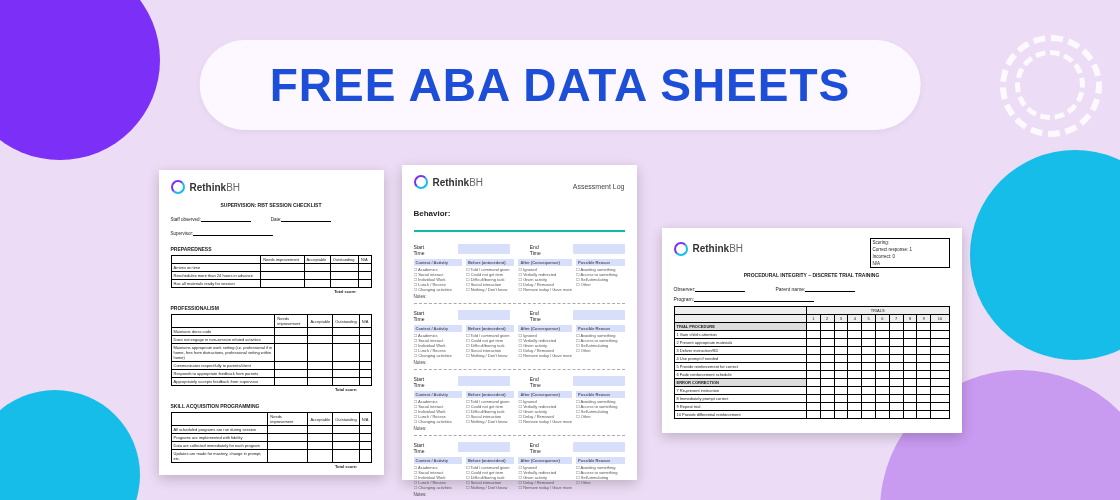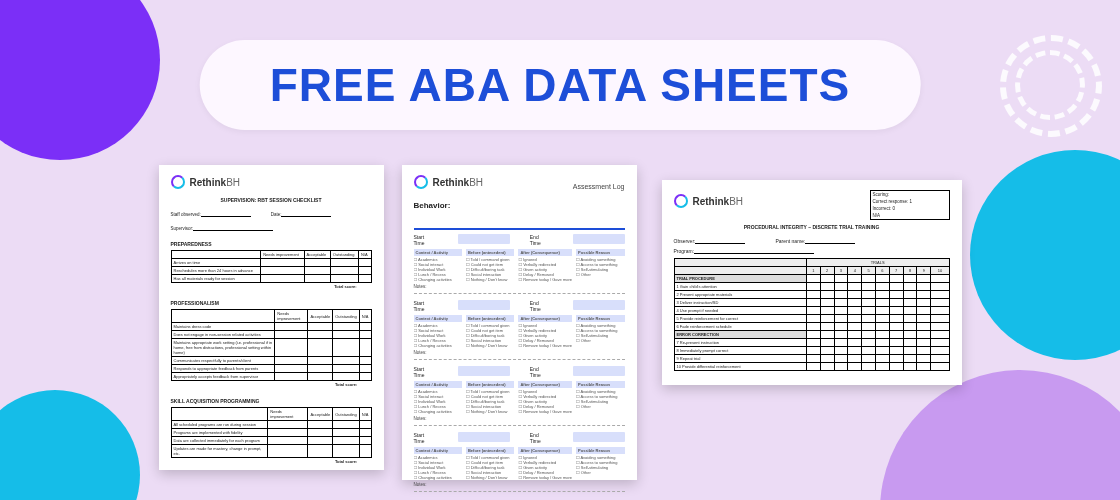--- a/index.html
+++ b/index.html
@@ -31,21 +31,21 @@
   background: #fdf7ff; border-radius: 50px; padding: 18px 70px;
   box-shadow: 0 2px 6px rgba(0,0,0,0.05);
 }
 .title-pill h1 {
   font-size: 46px; font-weight: 900; color: #1d4ed8; letter-spacing: 1px;
   white-space: nowrap;
 }
 
 .sheets {
   position: absolute; top: 165px; left: 0; right: 0;
-  display: flex; justify-content: center; align-items: flex-start;
+  display: flex; justify-content: center; align-items: center;
 }
 .sheet {
   background: #fff; box-shadow: 0 4px 12px rgba(0,0,0,0.2);
   padding: 10px 12px; color: #222; position: relative;
 }
 .sheet-a { width: 225px; height: 305px; margin-right: 18px; font-size: 4.5px; }
 .sheet-b { width: 235px; height: 315px; margin-right: 25px; font-size: 5px; }
 .sheet-c { width: 300px; height: 205px; margin-top: 15px; font-size: 5px; }
 
 .logo { display:flex; align-items:center; gap:5px; margin-bottom:8px; }
@@ -62,21 +62,21 @@
 .sheet-a .section { margin-top:10px; }
 .sheet-a .section-title { font-weight:bold; font-size:5px; margin-bottom:3px; }
 .sheet-a table { width:100%; border-collapse:collapse; font-size:4px; }
 .sheet-a table td, .sheet-a table th { border:1px solid #000; padding:1px 2px; text-align:left; }
 .sheet-a table th { font-weight:normal; }
 .sheet-a .total-row td { border:none; text-align:right; font-weight:bold; }
 .sheet-a .total-row td:first-child { border:none; }
 
 .sheet-b .top-row { display:flex; justify-content:space-between; align-items:center; }
 .sheet-b .assess-label { font-size:7px; color:#444; }
-.sheet-b .beh-row { margin:4px 0; font-size:8px; font-weight:bold; border-bottom:2px solid #1d4ed8; padding-bottom:18px;}
+.sheet-b .beh-row { margin:12px 0; font-size:8px; font-weight:bold; border-bottom:2px solid #14b8a6; padding-bottom:12px;}
 .sheet-b .block { margin-bottom:6px; }
 .sheet-b .time-row { display:flex; gap:20px; margin-bottom:3px;}
 .sheet-b .time-row .slot { background:#d8dffb; width:55px; height:10px; border-radius:1px; }
 .sheet-b .time-row .lbl { font-size:5px; margin-right:3px; display:flex; align-items:center;}
 .sheet-b .grid4 { display:flex; gap:4px; font-size:4px; color:#555;}
 .sheet-b .grid4 .col { flex:1; }
 .sheet-b .grid4 .col .hd { background:#d8dffb; padding:1px 2px; font-weight:bold; margin-bottom:1px;}
 .sheet-b .grid4 .col .ln { white-space:nowrap; overflow:hidden; }
 .sheet-b .notes { font-size:4.5px; margin-top:2px; color:#444; }
 .sheet-b .notes .nl { border-bottom:1px dashed #aaa; display:block; height:5px;}

